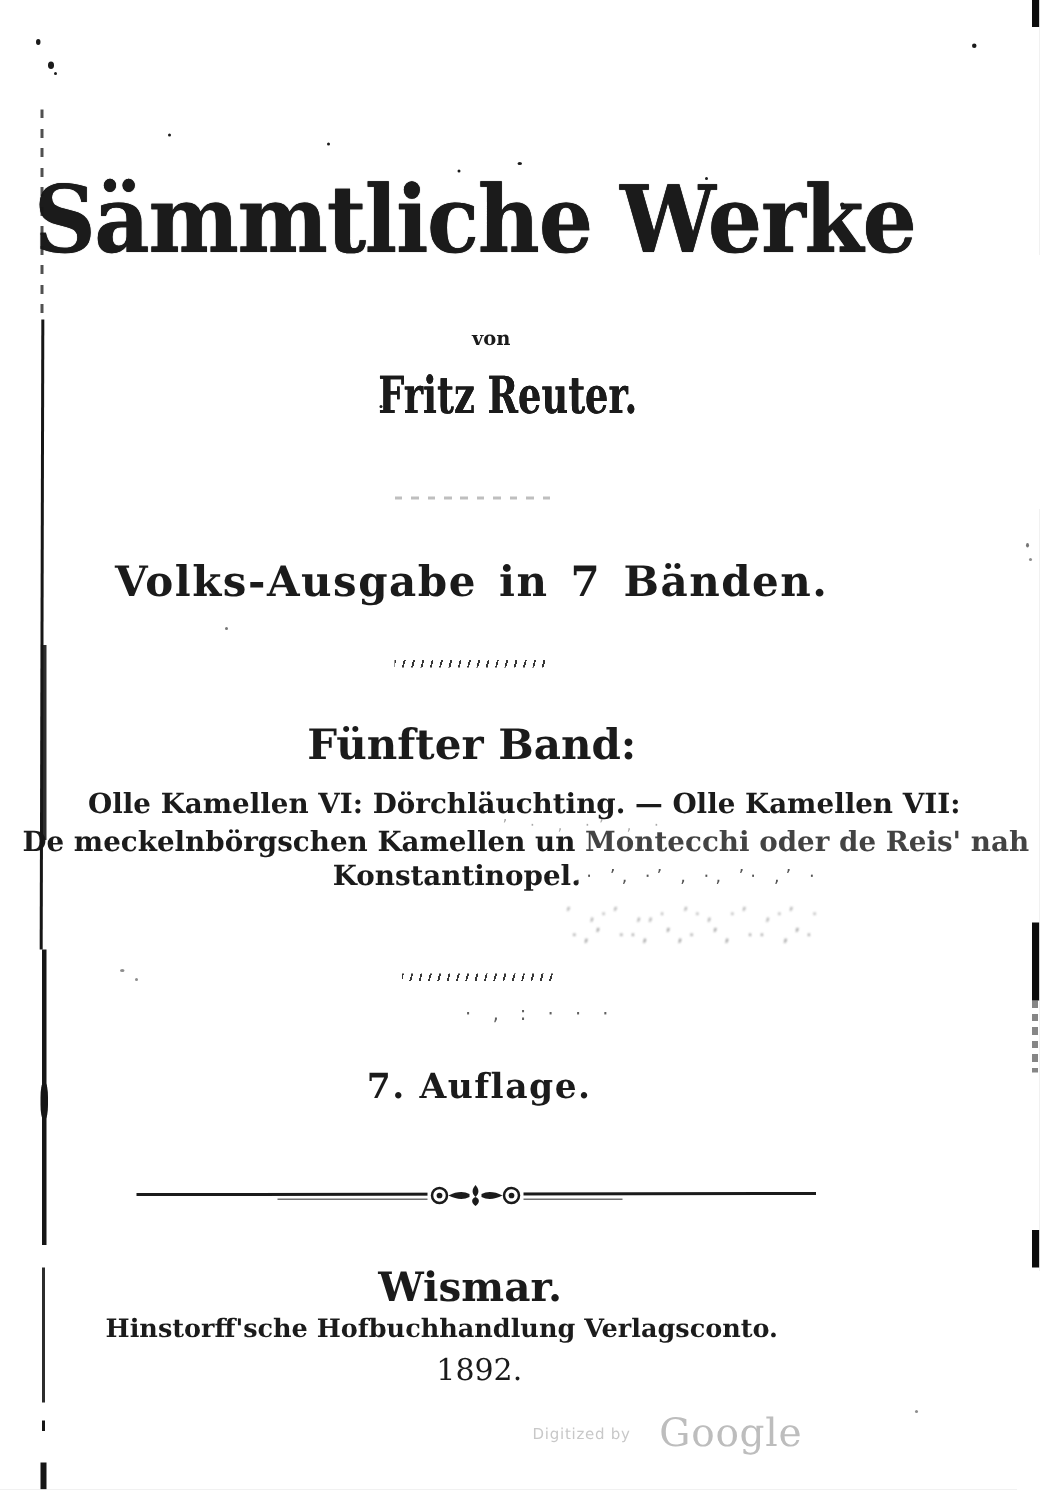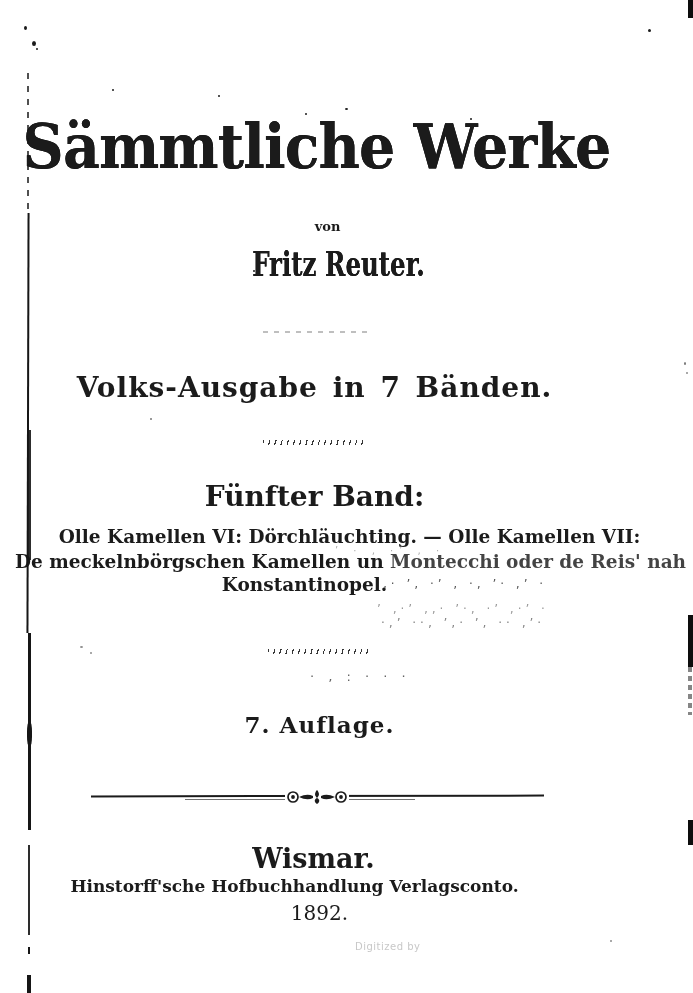--- a/index.html
+++ b/index.html
@@ -113,20 +113,21 @@
       <path d="M32 9 C29 10.2 29 13 32 15 C35 13 35 10.2 32 9 Z" fill="#1b1b1b"></path>
     </svg>
   </div>
 
   <div class="line city">Wismar.</div>
   <div class="line publisher">Hinstorff'sche Hofbuchhandlung Verlagsconto.</div>
   <div class="line year">1892.</div>
 
   <div class="watermark">
     <span class="wm-prefix">Digitized by</span>
+    <span class="wm-brand">Google</span>
   </div>
 
   <div class="vseg gutter-a"></div>
   <div class="vseg gutter-b"></div>
   <div class="vseg gutter-b2"></div>
   <div class="vseg gutter-c"></div>
   <div class="vseg gutter-c2"></div>
   <div class="vseg gutter-d"></div>
   <div class="vseg gutter-e"></div>
   <div class="vseg gutter-f"></div>

